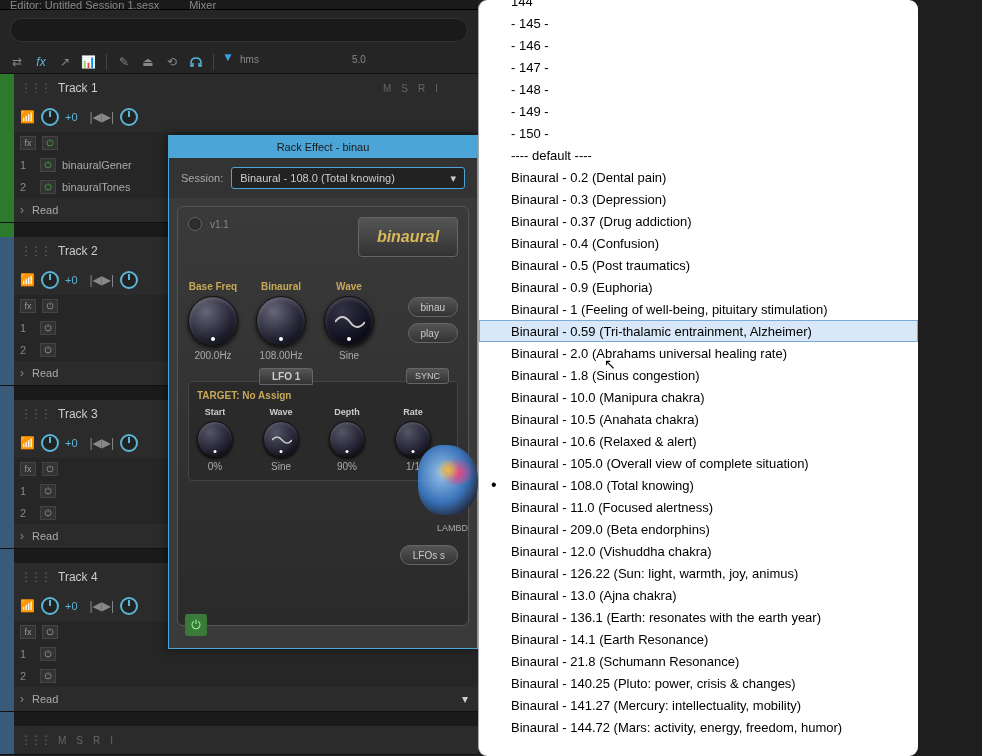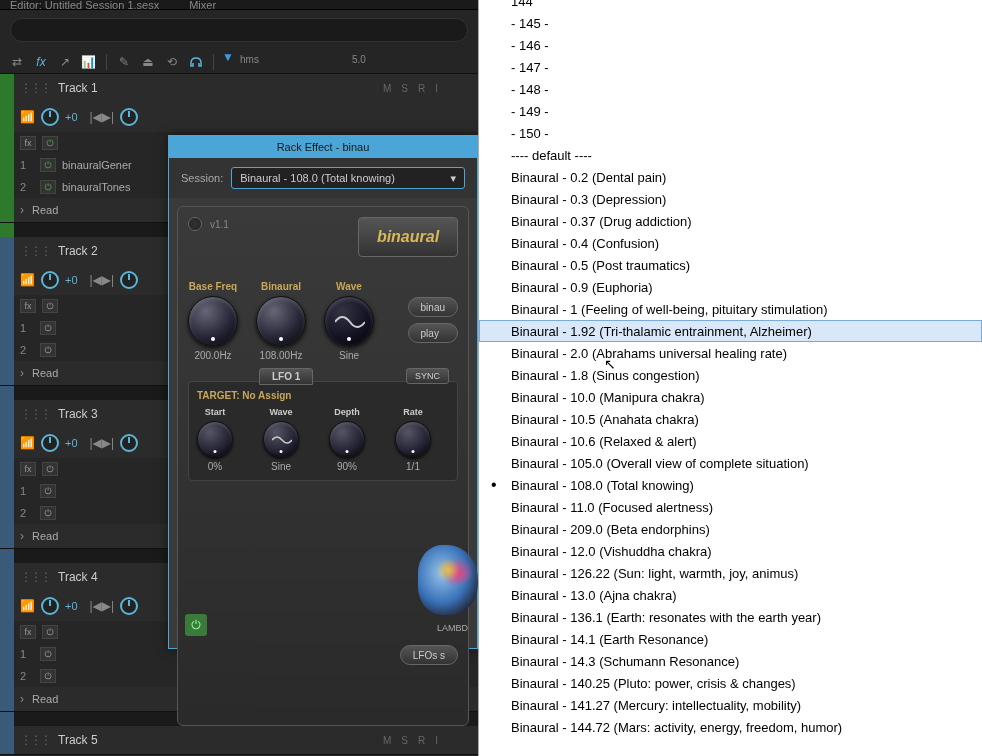--- a/index.html
+++ b/index.html
@@ -55,21 +55,21 @@
 .track-cut { height: 14px; background: #1a1a1a; position: relative; }
 .track-cut-color { position: absolute; left: 0; width: 14px; height: 14px; }
 
 
 .rack-dialog { position: absolute; left: 168px; top: 135px; width: 310px; height: 514px; background: #3a3a3a; border: 1px solid #4ba5d6; box-shadow: 0 0 10px rgba(0,0,0,0.5); }
 .rack-title-bar { height: 22px; background: #4ba5d6; display: flex; align-items: center; justify-content: center; color: #1a1a1a; font-size: 11px; }
 .rack-presets { height: 40px; display: flex; align-items: center; padding: 0 12px; gap: 8px; background: #333; }
 .preset-label { color: #aaa; font-size: 11px; }
 .preset-select { flex: 1; height: 22px; background: #222; border: 1px solid #4ba5d6; color: #ccc; font-size: 11px; padding: 0 8px; display: flex; align-items: center; justify-content: space-between; cursor: pointer; border-radius: 3px; overflow: hidden; }
 
-.plugin-panel { margin: 8px; background: linear-gradient(#3a3a3a, #2a2a2a); border: 1px solid #555; border-radius: 6px; padding: 10px; height: 520px; position: relative; }
+.plugin-panel { margin: 8px; background: linear-gradient(#3a3a3a, #2a2a2a); border: 1px solid #555; border-radius: 6px; padding: 10px; height: 420px; position: relative; }
 .plugin-top-row { display: flex; align-items: center; gap: 8px; margin-bottom: 8px; }
 .plugin-power { width: 14px; height: 14px; border-radius: 50%; border: 1px solid #666; background: radial-gradient(#333, #222); }
 .plugin-version { color: #888; font-size: 10px; }
 .plugin-name-box { position: absolute; right: 10px; top: 10px; height: 40px; width: 100px; background: linear-gradient(#555, #333); border: 1px solid #666; border-radius: 4px; display: flex; align-items: center; justify-content: center; color: #d8b858; font-size: 16px; font-style: italic; font-weight: bold; overflow: hidden; }
 
 .knobs-row { display: flex; gap: 18px; margin-top: 50px; }
 .knob-group { display: flex; flex-direction: column; align-items: center; gap: 4px; }
 .knob-label { color: #c8a858; font-size: 10px; font-weight: bold; }
 .knob-lg { width: 50px; height: 50px; border-radius: 50%; background: radial-gradient(circle at 35% 30%, #667, #223 60%, #000); border: 1px solid #111; position: relative; box-shadow: inset 0 2px 4px rgba(255,255,255,0.2), 0 2px 4px rgba(0,0,0,0.8); }
 .knob-lg::after { content: ''; position: absolute; bottom: 4px; left: 50%; width: 4px; height: 4px; background: #fff; border-radius: 50%; transform: translateX(-50%); }
@@ -91,21 +91,21 @@
 
 .brain-img { position: absolute; right: -10px; bottom: 110px; width: 60px; height: 70px; background: radial-gradient(ellipse at 40% 40%, #a4d4ff, #3a7ac8 50%, #223 80%); border-radius: 40% 50% 45% 40%; opacity: 0.9; overflow: hidden; }
 .brain-img::before { content: ''; position: absolute; left: 5px; top: 10px; width: 50px; height: 30px; background: radial-gradient(circle, #ffcc44, transparent 40%), radial-gradient(circle at 70% 60%, #ff4488, transparent 40%); border-radius: 40%; }
 .lambd-label { position: absolute; right: 0; bottom: 92px; color: #aaa; font-size: 9px; text-align: center; }
 
 .lfos-btn { position: absolute; right: 10px; bottom: 60px; }
 
 .power-footer { position: absolute; left: 16px; bottom: 12px; width: 22px; height: 22px; background: #3a7a3a; border-radius: 3px; display: flex; align-items: center; justify-content: center; color: #9aff9a; cursor: pointer; }
 
 
-.preset-list { position: absolute; left: 478px; top: 0; width: 504px; height: 756px; background: #fff; color: #000; font-size: 13px; overflow: hidden; border-left: 1px solid #aaa; }
+.preset-list { position: absolute; left: 478px; top: 0; width: 440px; height: 756px; background: #fff; color: #000; font-size: 13px; overflow: hidden; border-left: 1px solid #aaa; border-radius: 9px; }
 .preset-item { height: 22px; display: flex; align-items: center; padding-left: 32px; cursor: pointer; white-space: nowrap; }
 .preset-item.highlighted { background: #d8e8f8; border: 1px solid #7aaad8; padding-left: 31px; }
 .preset-item.selected-marker::before { content: '•'; position: absolute; margin-left: -20px; font-size: 16px; }
 .cursor-arrow { position: absolute; left: 604px; top: 356px; pointer-events: none; font-size: 14px; color: #000; }
 </style>
 </head>
 <body>
 
 <div class="main-area">
 
@@ -292,21 +292,20 @@
       </div>
   </div>
   <div class="track-cut">
       <div class="track-cut-color track-blue"></div>
     </div>
 
   <div class="track">
     <div class="track-color track-blue"></div>
     <div class="track-header">
       <span class="grip">⋮⋮⋮</span>
-      <span class="track-name">Track 5</span>
       <div class="msr">
         <span>M</span>
         <span>S</span>
         <span>R</span>
         <span>I</span>
       </div>
     </div>
   </div>
 </div>
 
@@ -405,34 +404,34 @@
     <div class="preset-item">- 149 -</div>
     <div class="preset-item">- 150 -</div>
     <div class="preset-item">---- default ----</div>
     <div class="preset-item">Binaural - 0.2 (Dental pain)</div>
     <div class="preset-item">Binaural - 0.3 (Depression)</div>
     <div class="preset-item">Binaural - 0.37 (Drug addiction)</div>
     <div class="preset-item">Binaural - 0.4 (Confusion)</div>
     <div class="preset-item">Binaural - 0.5 (Post traumatics)</div>
     <div class="preset-item">Binaural - 0.9 (Euphoria)</div>
     <div class="preset-item">Binaural - 1 (Feeling of well-being, pituitary stimulation)</div>
-    <div class="preset-item highlighted">Binaural - 1.92 (Tri-thalamic entrainment, Alzheimer)</div>
+    <div class="preset-item highlighted">Binaural - 0.59 (Tri-thalamic entrainment, Alzheimer)</div>
     <div class="preset-item">Binaural - 2.0 (Abrahams universal healing rate)</div>
     <div class="preset-item">Binaural - 1.8 (Sinus congestion)</div>
     <div class="preset-item">Binaural - 10.0 (Manipura chakra)</div>
     <div class="preset-item">Binaural - 10.5 (Anahata chakra)</div>
     <div class="preset-item">Binaural - 10.6 (Relaxed &amp; alert)</div>
     <div class="preset-item">Binaural - 105.0 (Overall view of complete situation)</div>
     <div class="preset-item selected-marker">Binaural - 108.0 (Total knowing)</div>
     <div class="preset-item">Binaural - 11.0 (Focused alertness)</div>
     <div class="preset-item">Binaural - 209.0 (Beta endorphins)</div>
     <div class="preset-item">Binaural - 12.0 (Vishuddha chakra)</div>
     <div class="preset-item">Binaural - 126.22 (Sun: light, warmth, joy, animus)</div>
     <div class="preset-item">Binaural - 13.0 (Ajna chakra)</div>
     <div class="preset-item">Binaural - 136.1 (Earth: resonates with the earth year)</div>
     <div class="preset-item">Binaural - 14.1 (Earth Resonance)</div>
-    <div class="preset-item">Binaural - 14.3 (Schumann Resonance)</div>
+    <div class="preset-item">Binaural - 21.8 (Schumann Resonance)</div>
     <div class="preset-item">Binaural - 140.25 (Pluto: power, crisis &amp; changes)</div>
     <div class="preset-item">Binaural - 141.27 (Mercury: intellectuality, mobility)</div>
     <div class="preset-item">Binaural - 144.72 (Mars: activity, energy, freedom, humor)</div>
   </div>
 
 <span class="cursor-arrow">↖</span>
 
 </body></html>

